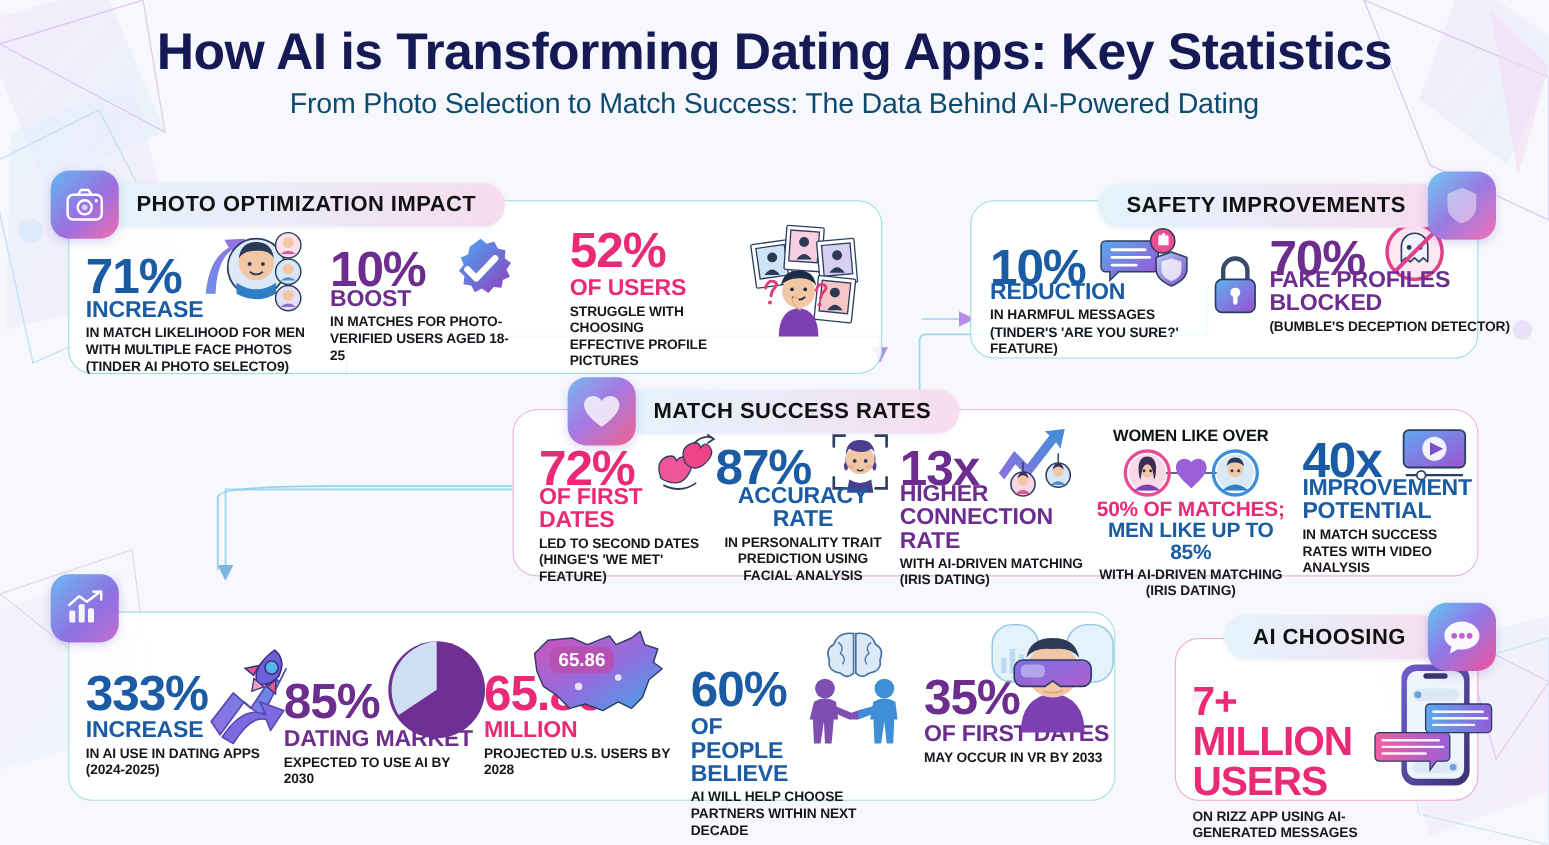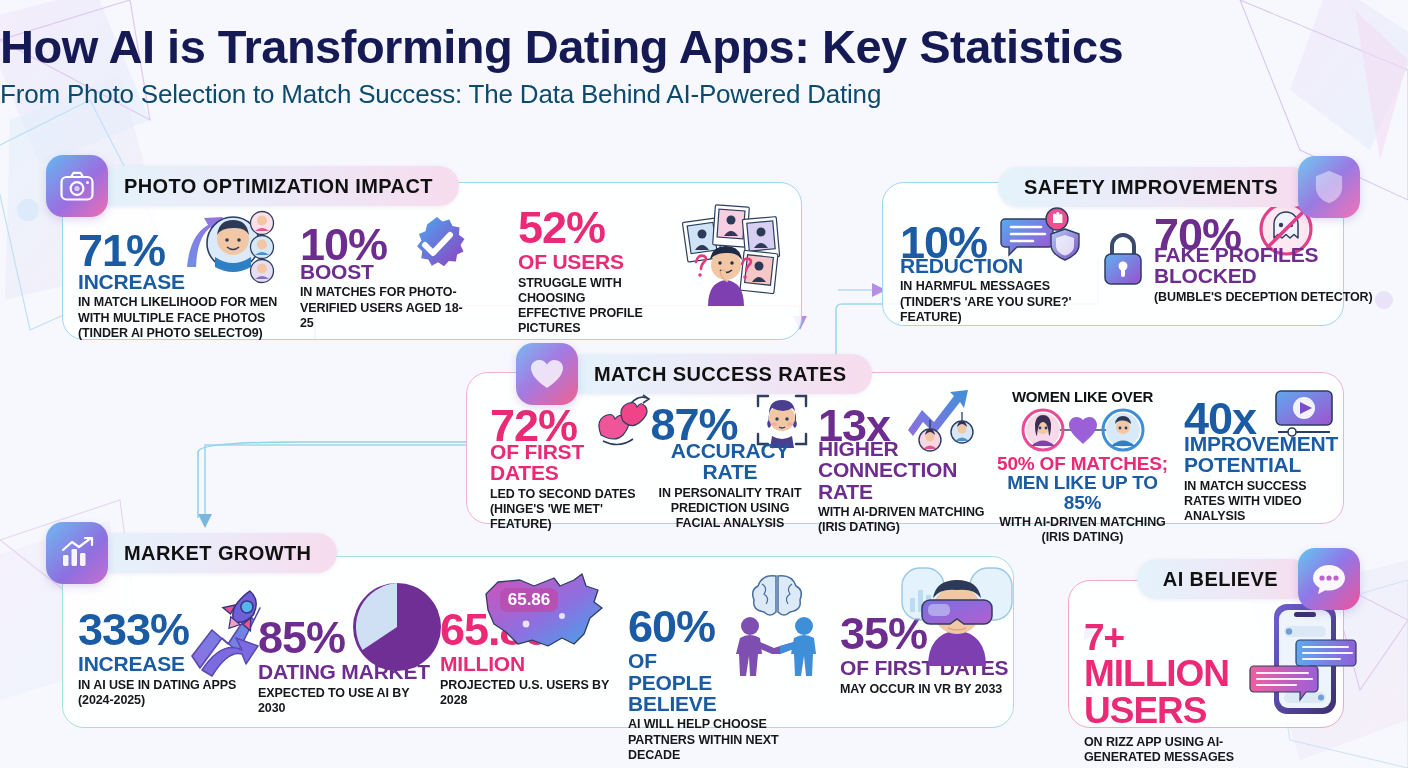--- a/index.html
+++ b/index.html
@@ -8,21 +8,21 @@
     font-family: "Liberation Sans", sans-serif;
     background: #f7f8fd;
     position: relative;
   }
 
   #bg { position: absolute; inset: 0; z-index: 0; pointer-events: none; }
 
   #stage { position: absolute; inset: 0; z-index: 2; }
 
   
-  .hdr { position: absolute; left: 0; right: 0; top: 22px; text-align: left; }
+  .hdr { position: absolute; left: 0; right: 0; top: 22px; text-align: center; }
   .hdr h1 {
     font-size: 47px; font-weight: 800; letter-spacing: -0.5px;
     color: #151a55; line-height: 1.05;
   }
   .hdr h2 {
     margin-top: 8px;
     font-size: 26px; font-weight: 400; color: #0c4a6e; letter-spacing: -0.2px;
   }
 
   
@@ -485,21 +485,20 @@
       <svg width="34" height="32" viewBox="0 0 34 32">
         <g fill="#fff" opacity=".92">
           <rect x="3" y="18" width="5.5" height="11" rx="1.4"></rect>
           <rect x="11.5" y="12" width="5.5" height="17" rx="1.4"></rect>
           <rect x="20" y="16" width="5.5" height="13" rx="1.4"></rect>
         </g>
         <path d="M3 13 L12 5 L19 10 L31 1" fill="none" stroke="#fff" stroke-width="2.2" stroke-linecap="round" stroke-linejoin="round"></path>
         <path d="M25 1 H32 V8" fill="none" stroke="#fff" stroke-width="2.2" stroke-linecap="round" stroke-linejoin="round"></path>
       </svg>
     </div>
-    <div class="pill">MARKET GROWTH</div>
   </div>
 
   <div class="stat" style="left:78px; top:608px; width:175px;">
     <div class="bignum c-blue">333%</div>
     <div class="sub1 c-blue" style="margin-top:2px;">INCREASE</div>
     <div class="desc" style="width:162px;">
       <span>IN AI USE IN DATING APPS (2024-2025)</span>
     </div>
   </div>
   <svg width="110" height="100" viewBox="0 0 110 100" style="position:absolute;left:188px;top:578px;">
@@ -617,21 +616,21 @@
     <div class="secicon ic-chat">
       <svg width="36" height="32" viewBox="0 0 36 32">
         <path d="M18 2 C9 2 2 8 2 15 C2 19 4.5 22.5 8.5 24.8 L7 31 L14.5 27.2 C15.6 27.4 16.8 27.5 18 27.5 C27 27.5 34 21.8 34 15 C34 8 27 2 18 2 Z" fill="#fff" opacity=".95"></path>
         <g fill="#c05fd0">
             <circle cx="11" cy="15" r="2.6"></circle>
             <circle cx="18" cy="15" r="2.6"></circle>
             <circle cx="25" cy="15" r="2.6"></circle>
           </g>
       </svg>
     </div>
-    <div class="pill">AI BELIEVE</div>
+    <div class="pill">AI CHOOSING</div>
   </div>
 
   <div class="stat" style="left:1084px; top:620px; width:190px;">
     <div class="bignum c-pink" style="font-size:37px;">7+ MILLION</div>
     <div class="bignum c-pink" style="font-size:37px; margin-top:2px;">USERS</div>
     <div class="desc" style="width:180px; margin-top:6px;">
       <span>ON RIZZ APP USING AI-GENERATED MESSAGES</span>
     </div>
   </div>
   <svg width="110" height="118" viewBox="0 0 110 118" style="position:absolute;left:1248px;top:600px;">

